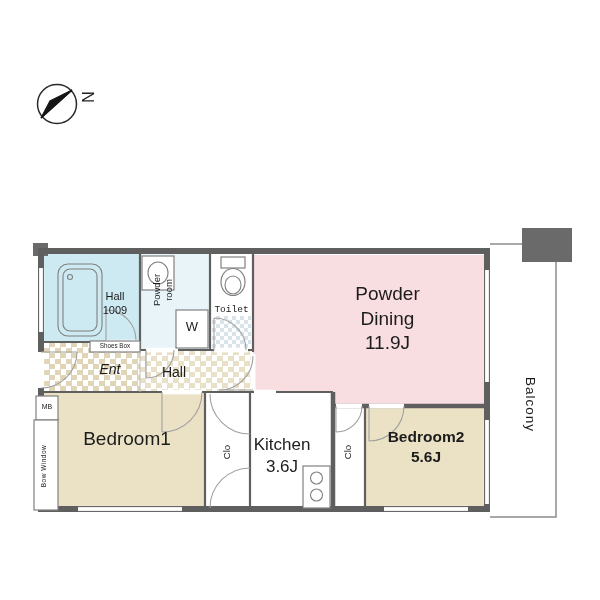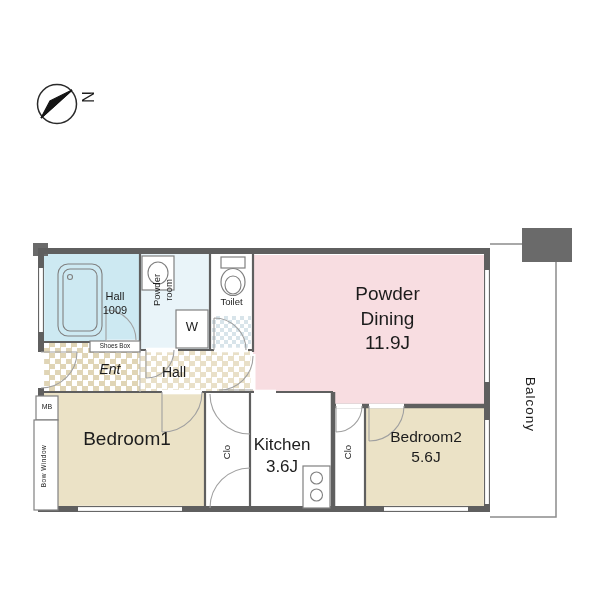--- a/index.html
+++ b/index.html
@@ -160,42 +160,42 @@
     <div>1009</div>
   </div>
 
   <div class="label rot-ccw" style="left:133px;top:276px;width:64px;height:28px;font-size:9.5px;">
     <div>Powder</div>
     <div>room</div>
   </div>
 
   <div class="label" style="left:176px;top:319px;width:32px;font-size:13px;">W</div>
 
-  <div class="label" style="left:210px;top:296px;width:43px;font-size:9.5px;">Toilet</div>
+  <div class="label" style="left:210px;top:304px;width:43px;font-size:9.5px;font-family:Liberation Mono, monospace;">Toilet</div>
 
   <div class="label" style="left:85px;top:360px;width:50px;font-size:14px;font-style:italic;">Ent</div>
 
   <div class="label" style="left:90px;top:342px;width:50px;font-size:6.3px;">Shoes Box</div>
 
   <div class="label" style="left:142px;top:363px;width:64px;font-size:14px;">Hall</div>
 
   <div class="label" style="left:55px;top:427px;width:144px;font-size:19px;text-align:center;">
     <div>Bedroom1</div>
   </div>
 
   <div class="label rot-ccw" style="left:213px;top:445px;width:30px;height:14px;font-size:9.5px;">Clo</div>
 
   <div class="label" style="left:240px;top:434px;width:84px;font-size:17px;">
     <div>Kitchen</div>
     <div>3.6J</div>
   </div>
 
   <div class="label rot-ccw" style="left:334px;top:445px;width:30px;height:14px;font-size:9.5px;">Clo</div>
 
-  <div class="label" style="left:356px;top:427px;width:140px;font-size:15.5px;">
+  <div class="label" style="left:356px;top:427px;width:140px;font-size:15.5px;font-weight:bold;">
     <div>Bedroom2</div>
     <div>5.6J</div>
   </div>
 
   <div class="label vert" style="left:513px;top:347px;width:26px;height:115px;font-size:13.5px;letter-spacing:1px;">Balcony</div>
 
   <div class="label" style="left:36px;top:402px;width:22px;font-size:7px;">MB</div>
 
   <div class="label rot-ccw" style="left:7px;top:460px;width:78px;height:12px;font-size:6.5px;letter-spacing:0.5px;">Bow Window</div>
 

